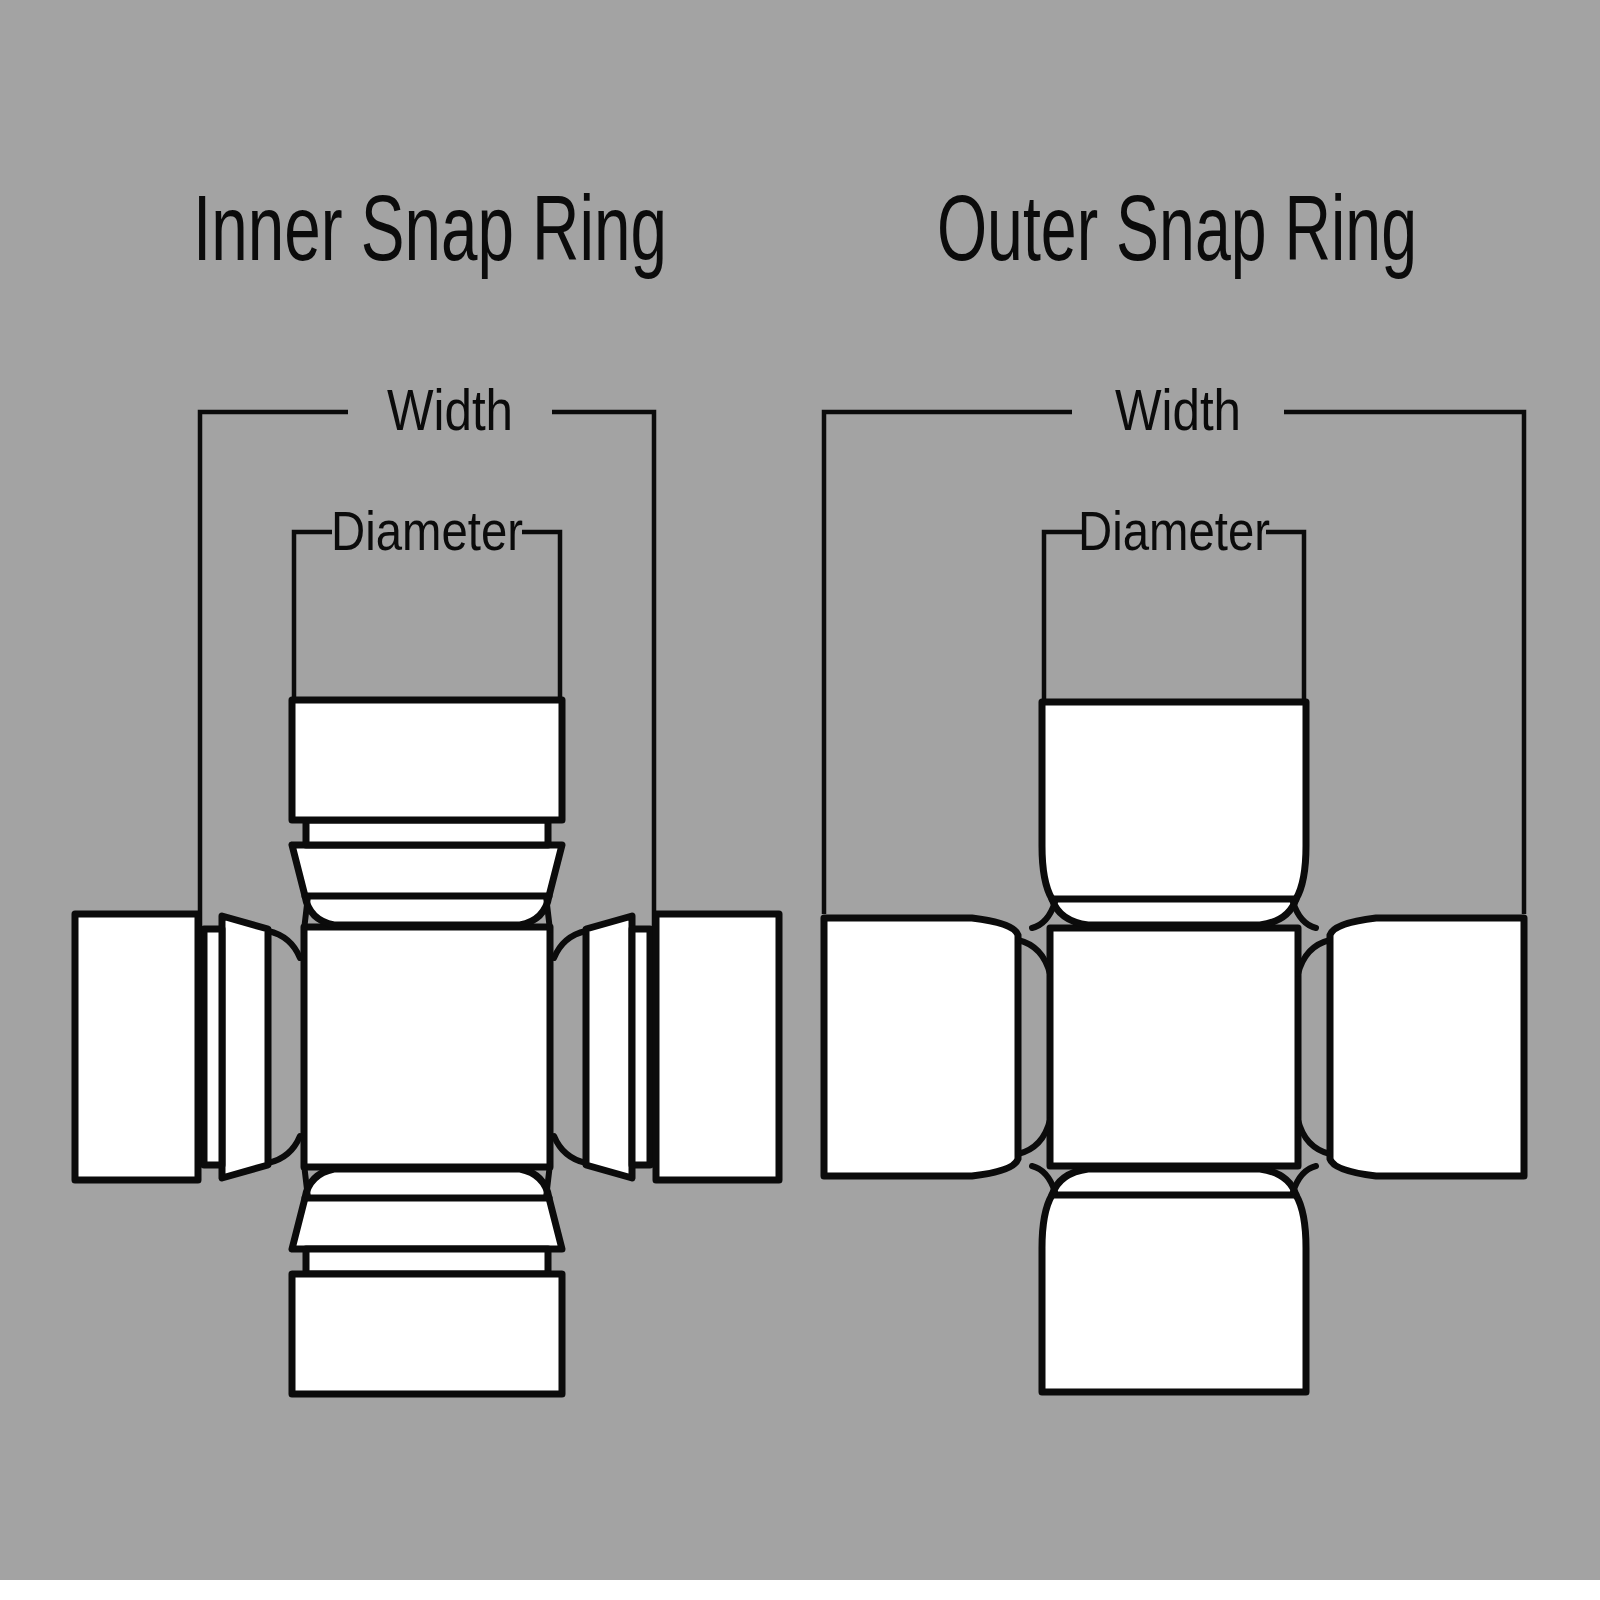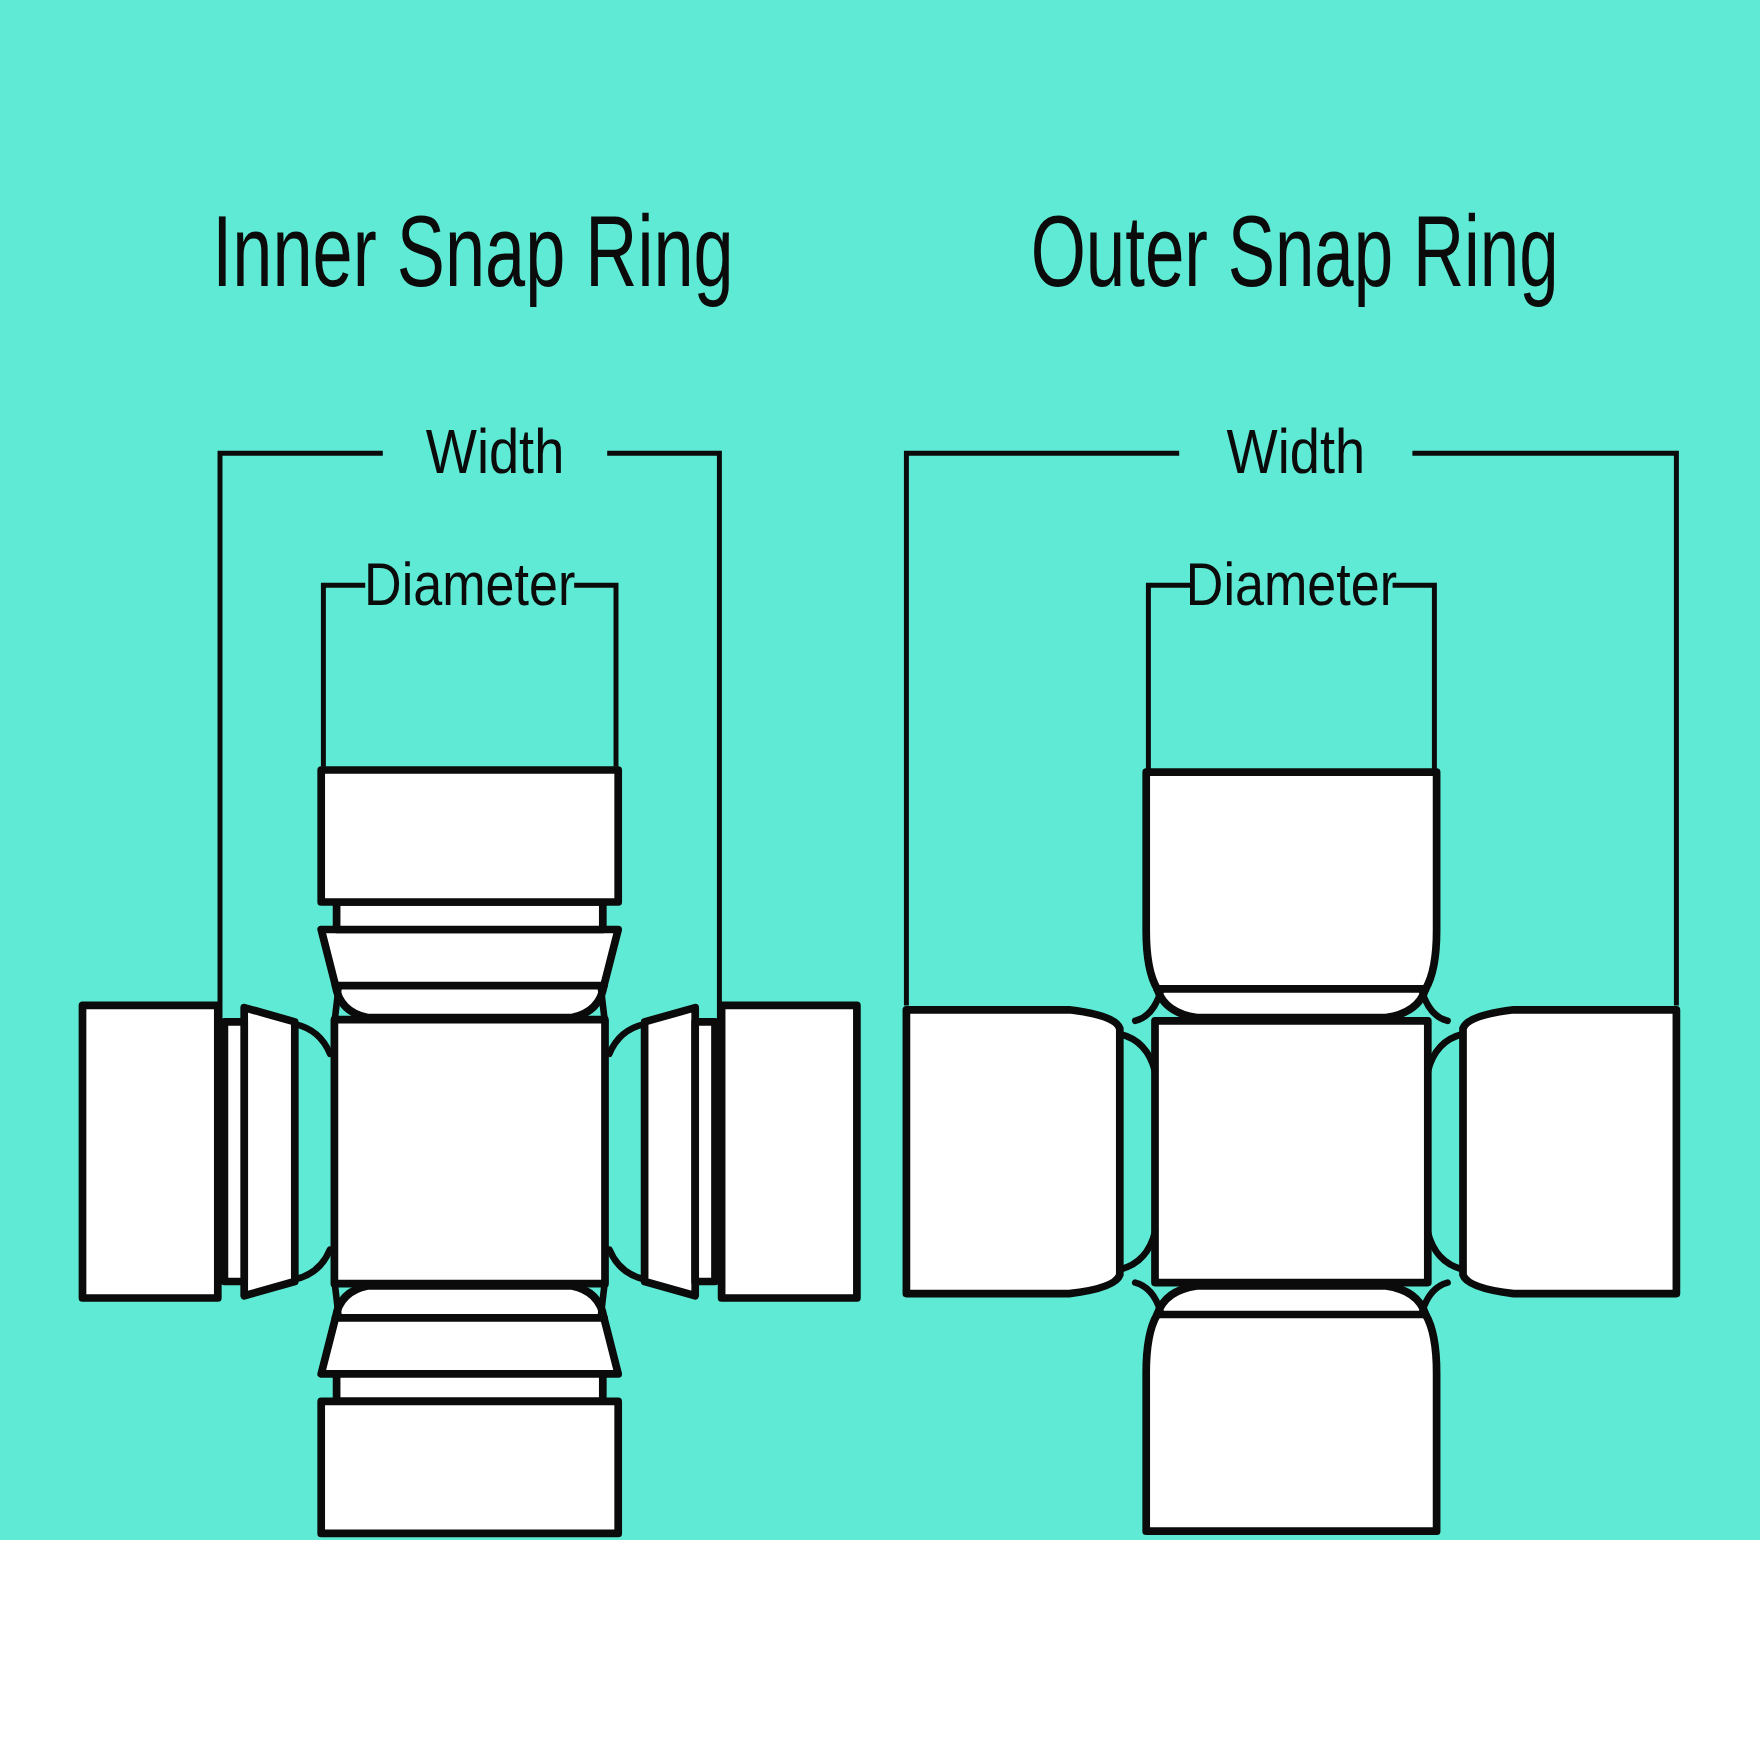--- a/index.html
+++ b/index.html
@@ -3,22 +3,22 @@
 <meta charset="utf-8">
 <style>
   html, body {
     margin: 0;
     padding: 0;
     background: #ffffff;
   }
   .page {
     position: relative;
     width: 1600px;
-    height: 1400px;
-    background: #5eead4;
+    height: 1580px;
+    background: #a3a3a3;
     overflow: hidden;
   }
   svg { display: block; }
   .outline {
     fill: #ffffff;
     stroke: #0b0b0b;
     stroke-width: 7;
     stroke-linejoin: round;
   }
   .outline-open {

